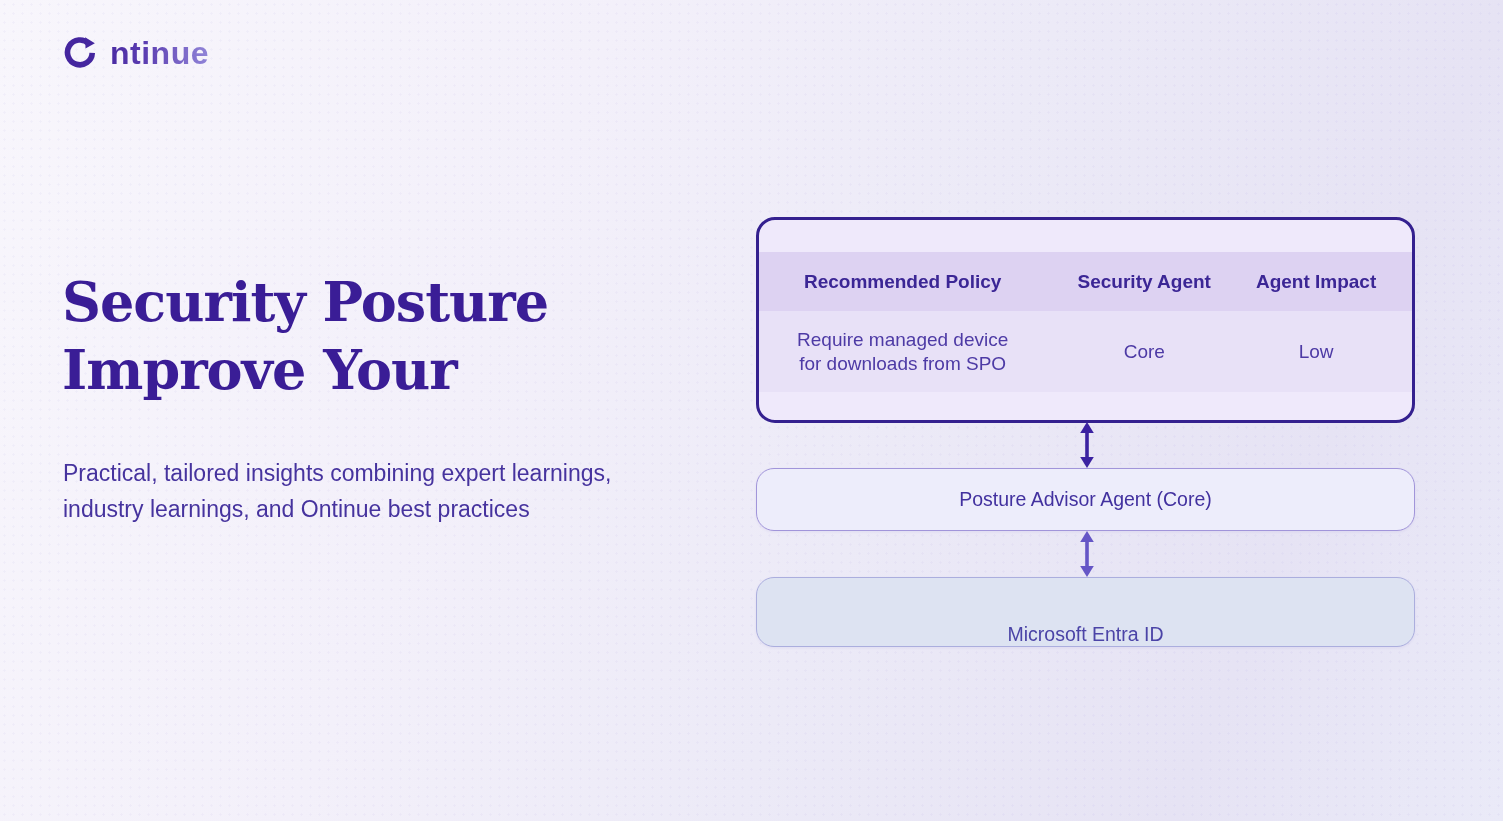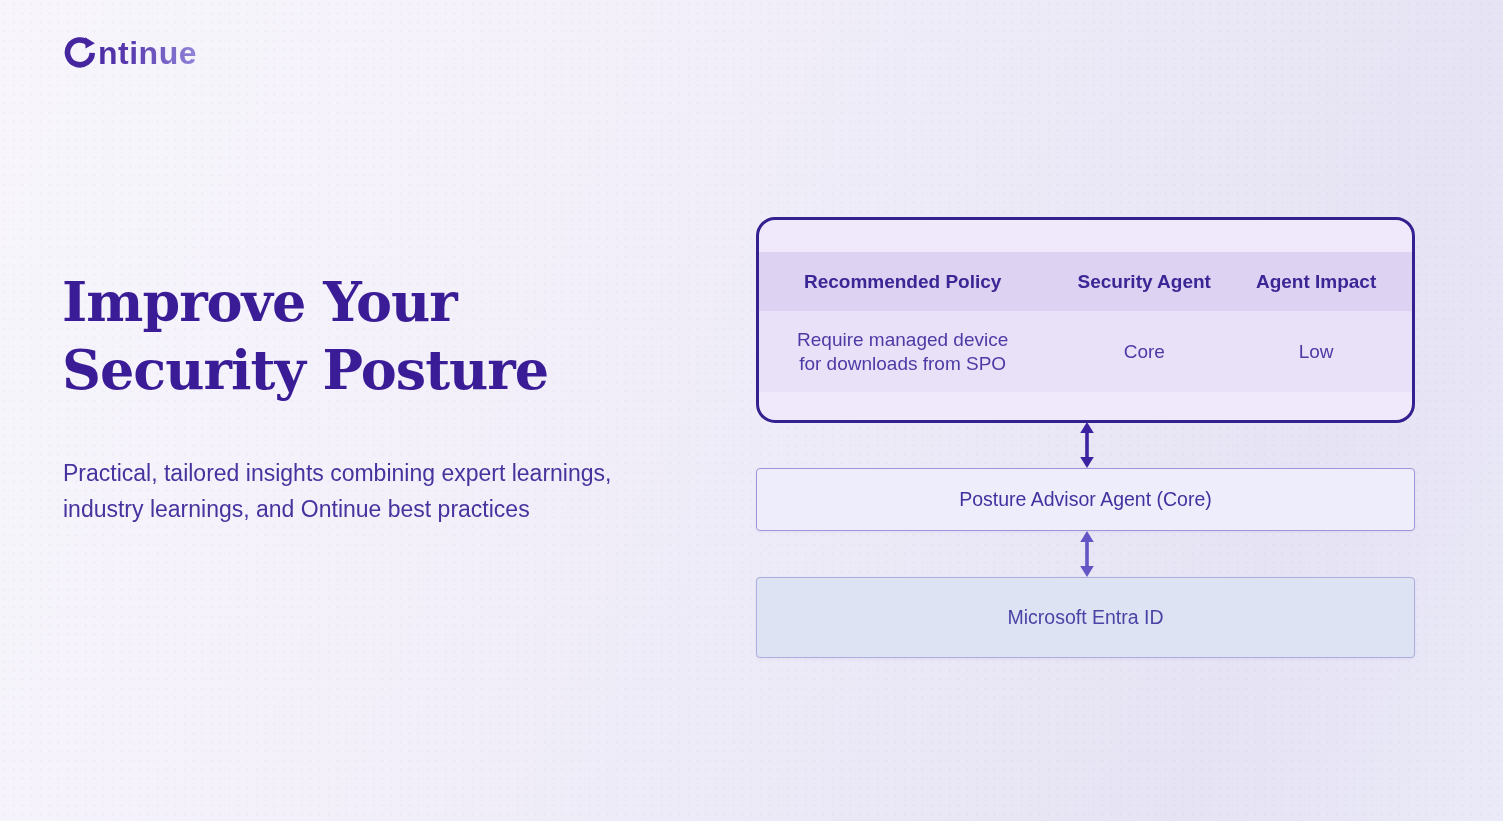--- a/index.html
+++ b/index.html
@@ -11,21 +11,21 @@
     font-family: "Liberation Sans", sans-serif;
     background:
       radial-gradient(rgba(140,120,210,0.055) 1px, transparent 1.2px),
       linear-gradient(112deg, #f8f6fc 0%, #f3f0fa 34%, #eceaf7 58%, #e6e3f4 82%, #eaeaf8 100%);
     background-size: 9px 9px, cover;
   }
 
   
   .logo {
     position: absolute; left: 63px; top: 33px;
-    display: flex; align-items: center; gap: 2px;
+    display: flex; align-items: center; gap: 14px;
     height: 38px;
   }
   .logo-o { width: 33px; height: 33px; display: block; }
   .logo-text {
     font-size: 32px; font-weight: 700; letter-spacing: 0.5px;
     background: linear-gradient(90deg, #4a2ba3 0%, #5b3db1 35%, #9185d8 100%);
     -webkit-background-clip: text; background-clip: text;
     -webkit-text-fill-color: transparent; color: transparent;
     line-height: 33px; margin-top: 3px;
   }
@@ -74,51 +74,52 @@
 
   
   .arrow { position: absolute; left: 1076px; width: 22px; height: 46px; }
   .arrow-1 { top: 422px; }
   .arrow-2 { top: 531px; }
 
   
   .node {
     position: absolute; left: 756px; width: 659px;
     display: flex; align-items: center; justify-content: center;
-    font-size: 19.5px; border-radius: 4px;
+    font-size: 19.5px; border-radius: 18px;
   }
   .node-agent {
     top: 468px; height: 63px;
     background: #ededfb; border: 1.5px solid #a195da;
     color: #42319f;
     box-shadow: 0 1px 3px rgba(90,70,180,0.08);
   }
   .node-identity {
-    top: 577px; height: 81px;
+    top: 577px; height: 70px;
     background: #dde3f2; border: 1.5px solid #abaede;
     color: #4b44a7;
     box-shadow: 0 1px 3px rgba(90,70,180,0.08);
+    align-items: flex-end;
   }
 </style>
 </head>
 <body>
 
 <div class="canvas">
 
   <div class="logo">
     <svg class="logo-o" viewBox="0 0 44 44" aria-hidden="true">
       <path d="M 34.5 10.5 A 16.5 16.5 0 1 0 39 22.5" fill="none" stroke="#45269f" stroke-width="7.5" stroke-linecap="butt"></path>
       <polygon points="29.5,1.5 42.5,9.5 30,16.5" fill="#45269f"></polygon>
     </svg>
     <span class="logo-text">ntinue</span>
   </div>
 
   <div class="hero-title">
+    <div>Security Posture</div>
     <div>Improve Your</div>
-    <div>Security Posture</div>
   </div>
 
   <p class="hero-desc">Practical, tailored insights combining expert learnings, industry learnings, and Ontinue best practices</p>
 
   <div class="policy-table">
     <div class="pt-header">
       <div class="cell">Recommended Policy</div>
       <div class="cell">Security Agent</div>
       <div class="cell col-last">Agent Impact</div>
     </div>

